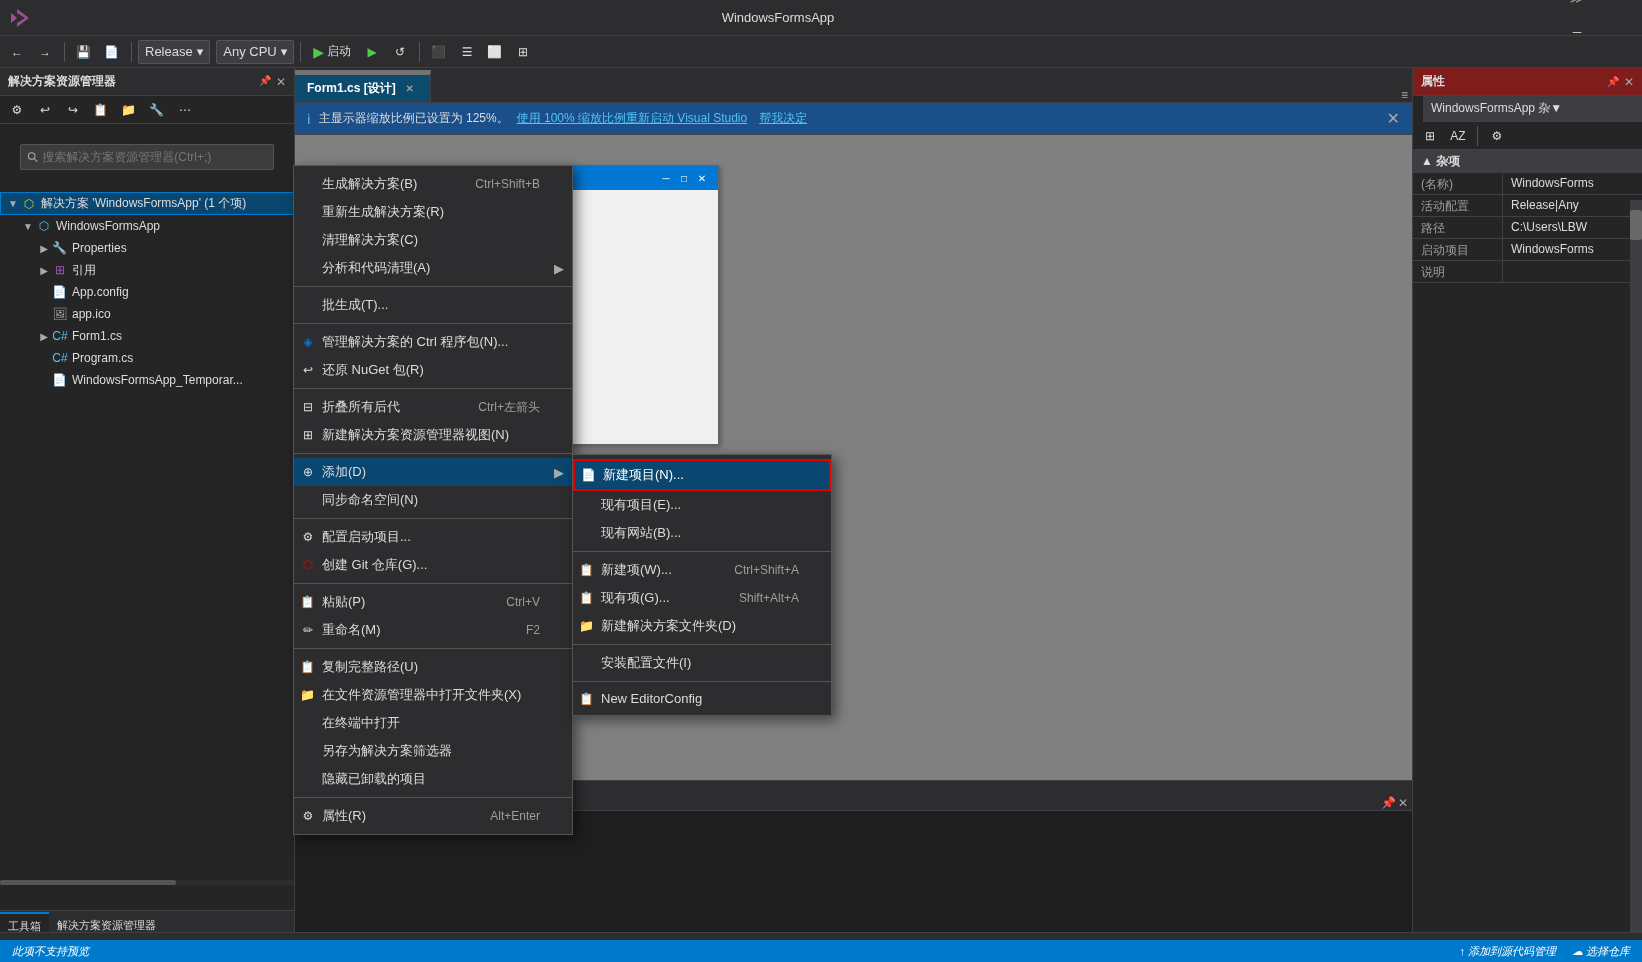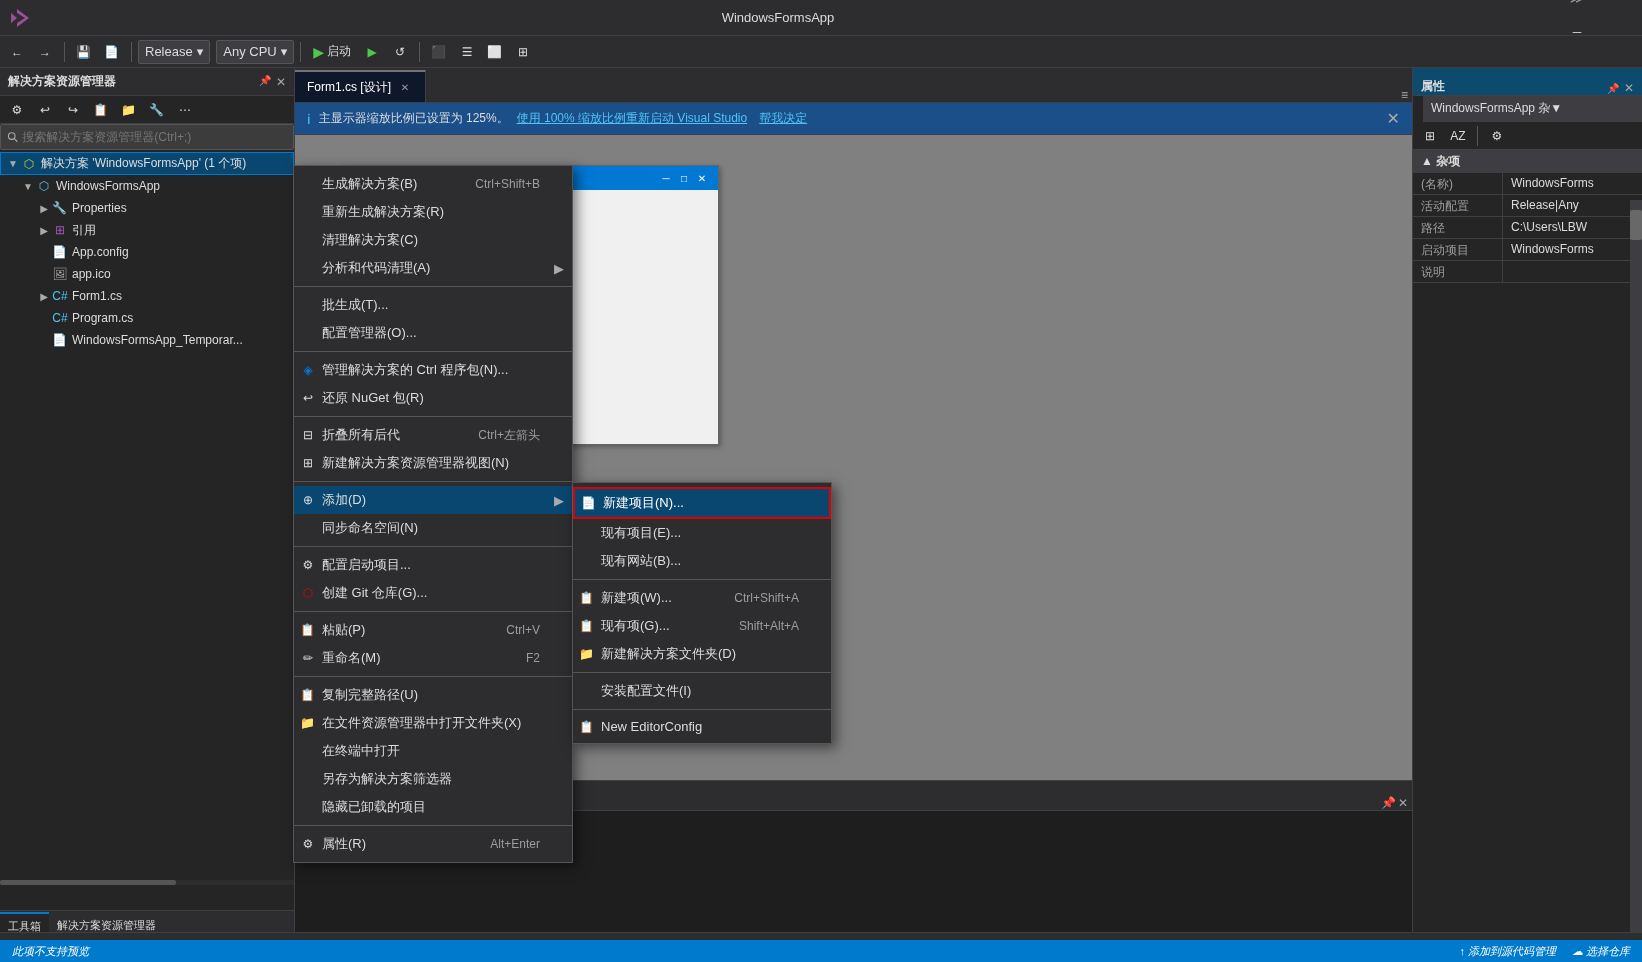--- a/index.html
+++ b/index.html
@@ -192,21 +192,21 @@
       border-bottom: 1px solid #3f3f46;
       gap: 2px;
     }
     .sidebar-search {
       height: 26px;
       background: #3c3c3c;
       border: 1px solid #555;
       display: flex;
       align-items: center;
       padding: 0 6px;
-      margin: 0;
+      margin: 20px;
       border-radius: 2px;
       gap: 4px;
     }
     .sidebar-search input {
       background: transparent;
       border: none;
       outline: none;
       color: #dcdcdc;
       font-size: 12px;
       width: 100%;
@@ -279,23 +279,24 @@
       align-items: center;
       padding: 0 12px;
       background: #3e3e42;
       border-right: 1px solid #3f3f46;
       cursor: pointer;
       gap: 6px;
       font-size: 12px;
       color: #9d9d9d;
     }
     .tab.active {
-      background: #0f172a;
+      background: #0c4a6e;
       color: #ffffff;
-      border-top: 2px solid #737373;
+      border-top: 5px solid #737373;
+      font-weight: bold;
     }
     .tab-close {
       width: 16px;
       height: 16px;
       display: flex;
       align-items: center;
       justify-content: center;
       border-radius: 2px;
       font-size: 10px;
       color: #9d9d9d;
@@ -402,23 +403,23 @@
     .properties-panel {
       width: 230px;
       min-width: 230px;
       background: #252526;
       border-left: 1px solid #3f3f46;
       display: flex;
       flex-direction: column;
     }
     .properties-header {
       height: 28px;
-      background: #0c4a6e;
-      display: flex;
-      align-items: flex-end;
+      background: #7f1d1d;
+      display: flex;
+      align-items: center;
       padding: 0 8px;
       border-bottom: 1px solid #3f3f46;
       justify-content: space-between;
     }
     .properties-title {
       font-size: 12px;
       color: #dcdcdc;
       font-weight: bold;
     }
     .properties-toolbar {
@@ -899,23 +900,20 @@
     <span>清理解决方案(C)</span>
   </div>
   <div class="menu-item-ctx">
     <span>分析和代码清理(A)</span>
     <span class="menu-arrow">▶</span>
   </div>
   <div class="menu-separator"></div>
   <div class="menu-item-ctx">
     <span>批生成(T)...</span>
   </div>
-  <div class="menu-item-ctx">
-    <span>配置管理器(O)...</span>
-  </div>
   <div class="menu-separator"></div>
   <div class="menu-item-ctx">
     <span class="menu-icon" style="color:#0078d4">◈</span>
     <span>管理解决方案的 Ctrl 程序包(N)...</span>
   </div>
   <div class="menu-item-ctx">
     <span class="menu-icon">↩</span>
     <span>还原 NuGet 包(R)</span>
   </div>
   <div class="menu-separator"></div>

